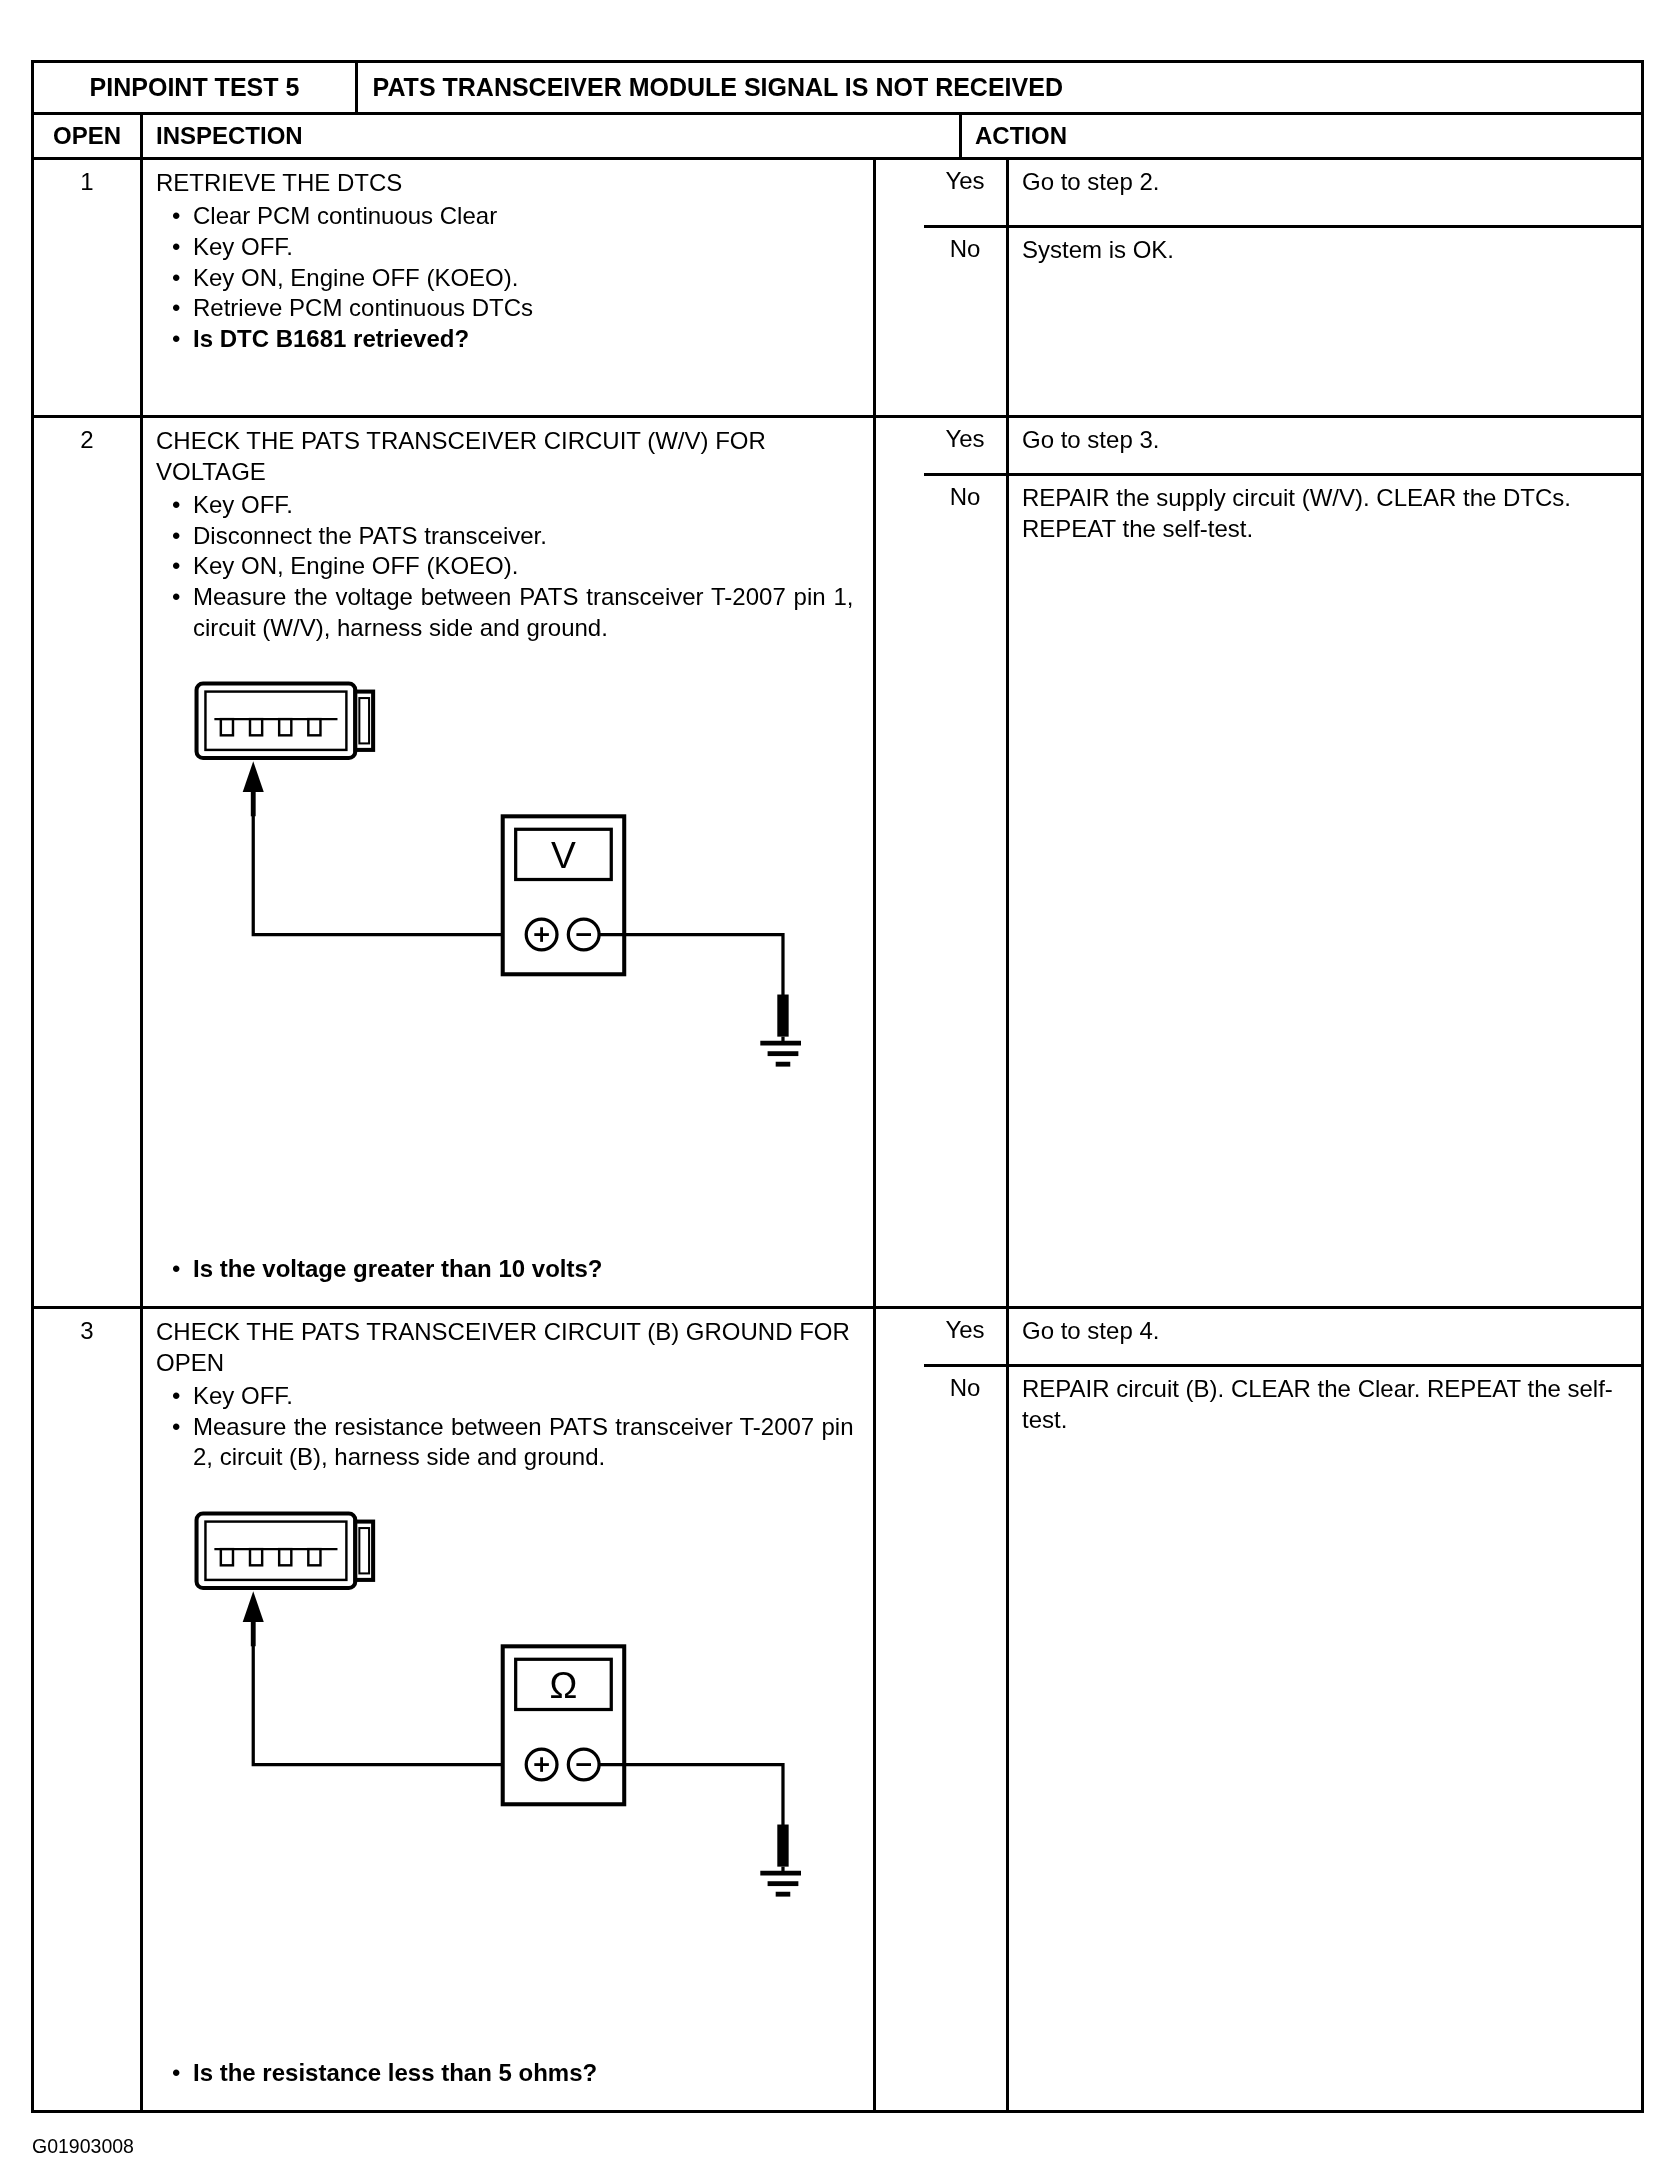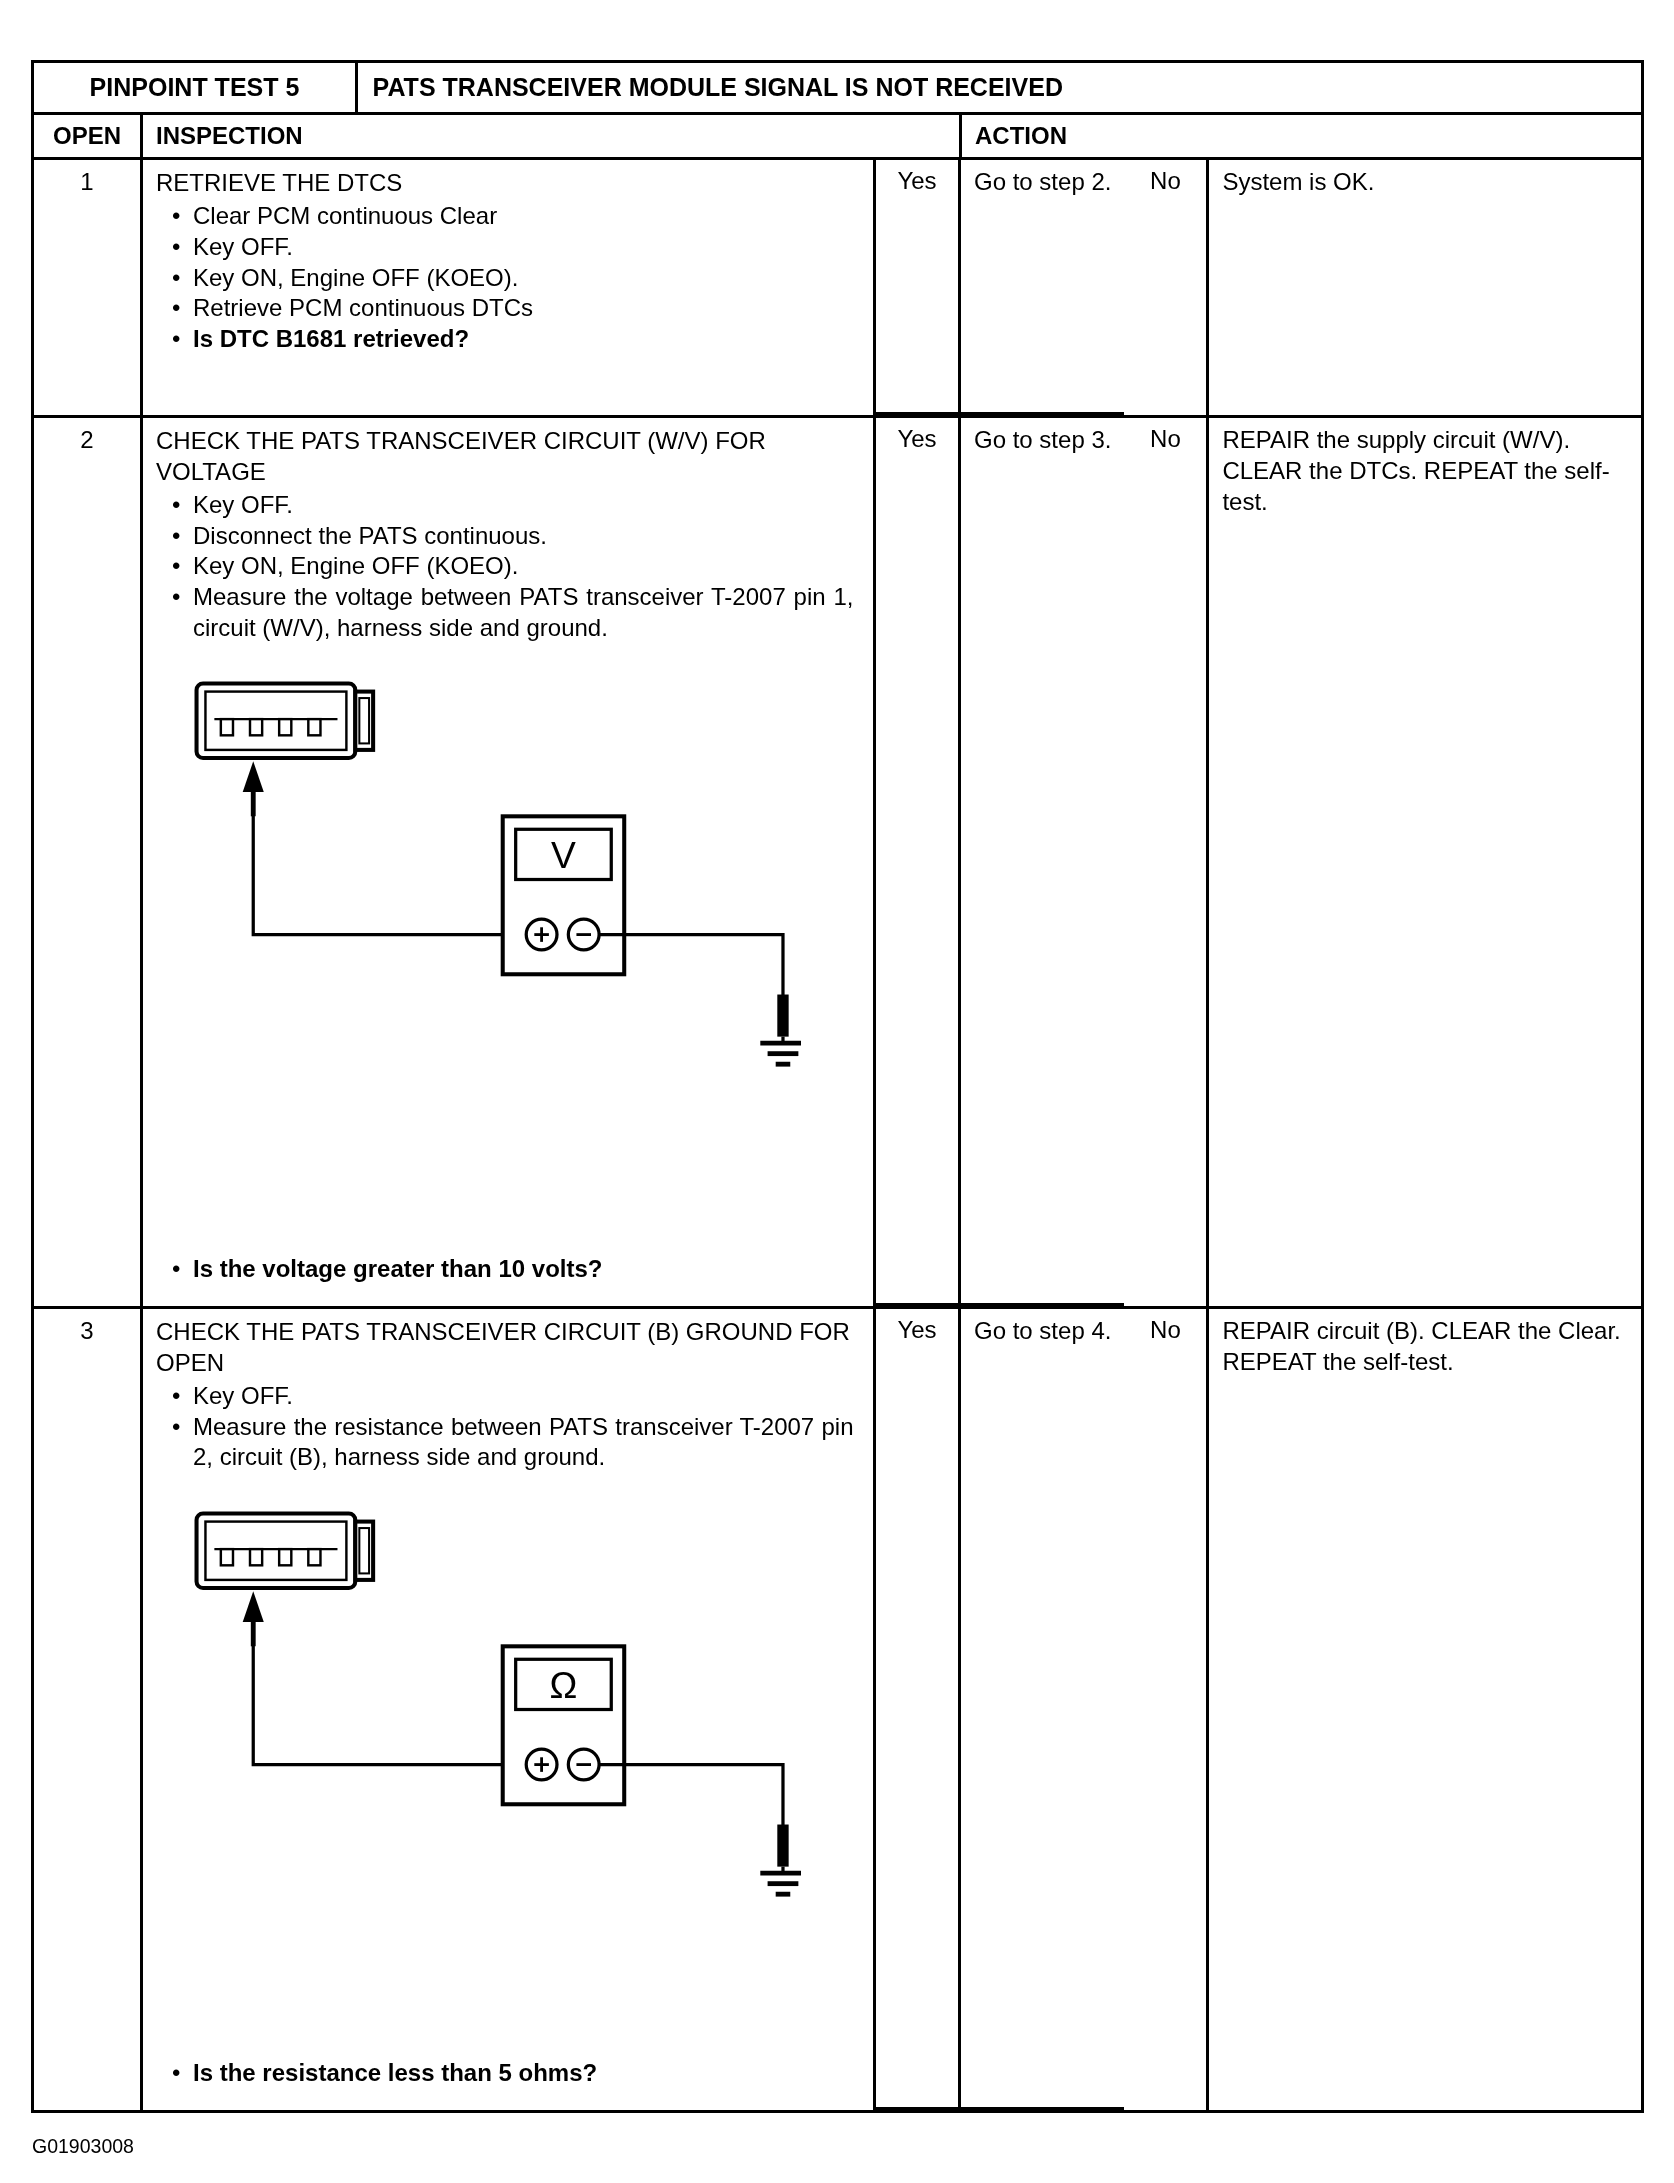--- a/index.html
+++ b/index.html
@@ -54,21 +54,21 @@
   .cell-num {
     width: 109px; border-right: 3.2px solid #000;
     text-align: center; padding-top: 8px; font-size: 24px; flex: none;
   }
   .cell-insp {
     width: 733px; border-right: 3.2px solid #000;
     padding: 8px 13px 9.7px 13px;
     display: flex; flex-direction: column;
     font-size: 24px; line-height: 1.28; flex: none;
   }
-  .cell-right { flex: 1; display: flex; flex-direction: row; }
+  .cell-right { flex: 1; display: flex; flex-direction: column; margin-left: 48px; }
   .dec { display: flex; }
   .dec.yes { border-bottom: 3.2px solid #000; }
   .dec.no { flex: 1; }
   .cell-yn {
     width: 85px; border-right: 3.2px solid #000;
     text-align: center; padding-top: 7.3px; font-size: 24px; flex: none;
   }
   .cell-act { flex: 1; padding: 7.3px 13px; font-size: 24px; line-height: 1.28; }
 
   .step1 { min-height: 258px; }
@@ -147,21 +147,21 @@
     <div class="trow step-row step2">
       <div class="cell-num">2</div>
       <div class="cell-insp">
         <div class="title">CHECK THE PATS TRANSCEIVER CIRCUIT (W/V) FOR VOLTAGE</div>
         <div class="bullet">
           <span class="dot">•</span>
           <span class="btext">Key OFF.</span>
         </div>
         <div class="bullet">
           <span class="dot">•</span>
-          <span class="btext">Disconnect the PATS continuous.</span>
+          <span class="btext">Disconnect the PATS transceiver.</span>
         </div>
         <div class="bullet">
           <span class="dot">•</span>
           <span class="btext">Key ON, Engine OFF (KOEO).</span>
         </div>
         <div class="bullet">
           <span class="dot">•</span>
           <span class="btext">Measure the voltage between PATS transceiver T-2007 pin 1, circuit (W/V), harness side and ground.</span>
         </div>
 

